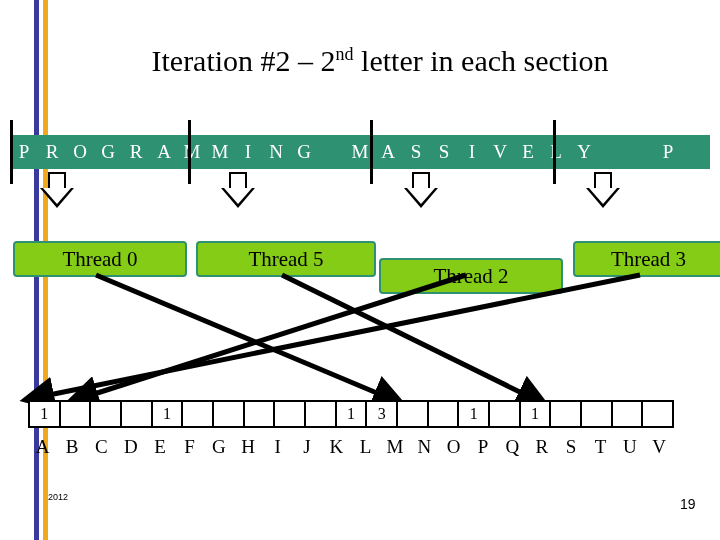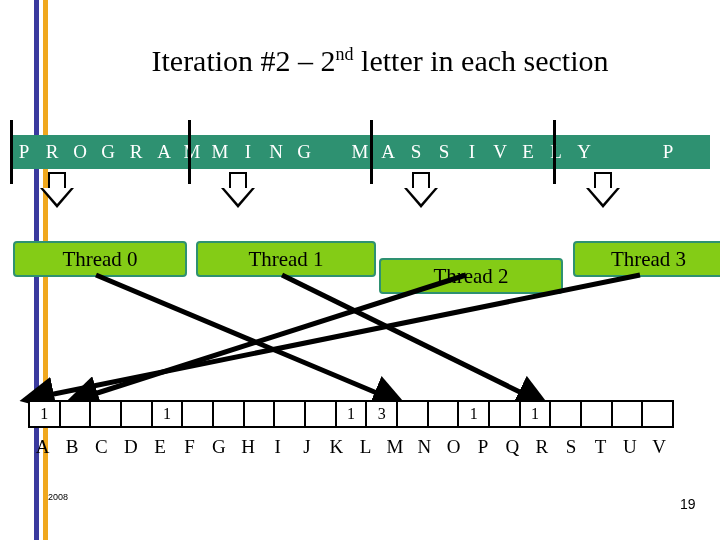--- a/index.html
+++ b/index.html
@@ -254,21 +254,21 @@
     <div class="head"></div>
     <div class="head-inner"></div>
 </div>
 <div class="down-arrow" style="left:586px; top:172px;">
   <div class="shaft"></div>
     <div class="head"></div>
     <div class="head-inner"></div>
 </div>
 
 <div class="thread-box" style="left:13px;  top:241px; width:170px;">Thread 0</div>
-<div class="thread-box" style="left:196px; top:241px; width:176px;">Thread 1</div>
+<div class="thread-box" style="left:196px; top:241px; width:176px;">Thread 5</div>
 <div class="thread-box" style="left:379px; top:258px; width:180px;">Thread 2</div>
 <div class="thread-box" style="left:573px; top:241px; width:147px;">Thread 3</div>
 
 <svg class="overlay" viewBox="0 0 720 540">
   <defs>
     <marker id="ah" markerWidth="7" markerHeight="7" refX="2" refY="3.5" orient="auto">
       <polygon points="0,0 7,3.5 0,7" fill="#000000"></polygon>
     </marker>
   </defs>
   <line x1="96" y1="275" x2="384" y2="396" stroke="#000" stroke-width="5" marker-end="url(#ah)"></line>
@@ -320,15 +320,15 @@
   <div class="letters-cell">P</div>
   <div class="letters-cell">Q</div>
   <div class="letters-cell">R</div>
   <div class="letters-cell">S</div>
   <div class="letters-cell">T</div>
   <div class="letters-cell">U</div>
   <div class="letters-cell">V</div>
 </div>
 
 <div class="footer">
-  <div>2008</div>
+  <div>2012</div>
 </div>
 <div class="page-num">19</div>
 
 </body></html>

